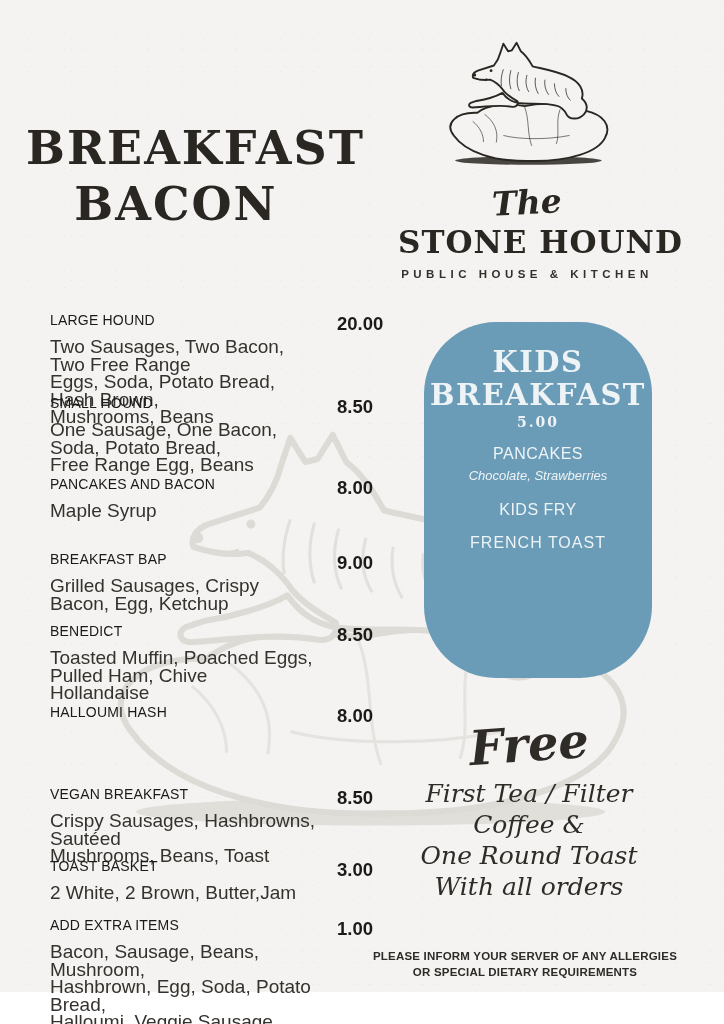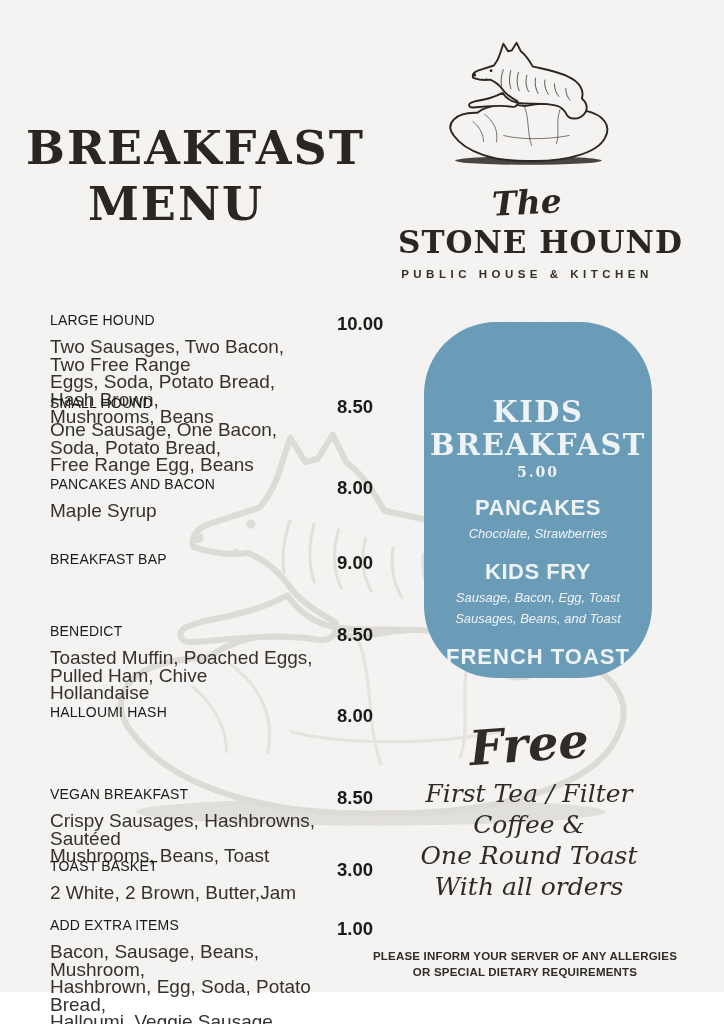--- a/index.html
+++ b/index.html
@@ -31,26 +31,26 @@
   
   .item{position:absolute;left:50px;width:334px;}
   .item-head{position:relative;height:24px;}
   .item-name{font-size:14px;font-weight:400;letter-spacing:.2px;color:#1c1a18;}
   .item-price{position:absolute;left:287px;top:2px;font-size:18.5px;font-weight:700;color:#1c1a18;}
   .item-desc{margin-top:3px;width:268px;font-size:19px;
       line-height:17.5px;color:#35322e;white-space:pre-line;}
   
   .kids-box{position:absolute;left:424px;top:322px;width:228px;height:356px;
       background:#6a9cb8;border-radius:72px;color:#eef3f6;text-align:center;
-      box-sizing:border-box;padding-top:74px;}
+      box-sizing:border-box;padding-top:24px;}
   .kids-title{font-family:"DejaVu Serif",serif;font-weight:700;font-size:29px;
       line-height:33px;letter-spacing:1.5px;white-space:pre-line;}
   .kids-price{font-family:"DejaVu Serif",serif;font-weight:700;font-size:14px;
       letter-spacing:2px;margin-top:2px;}
-  .kids-sec-name{font-size:22px;font-weight:700;letter-spacing:.5px;margin-top:15px;}
+  .kids-sec-name{font-size:16px;font-weight:400;letter-spacing:.5px;margin-top:15px;}
   .kids-sec-name.loose{letter-spacing:1px;}
   .kids-sec-lines{font-size:13px;font-style:italic;line-height:21px;margin-top:2px;
       white-space:pre-line;}
   
   .free{position:absolute;left:400px;top:716px;width:258px;text-align:center;
       font-family:"DejaVu Serif",serif;font-style:italic;color:#2f2c28;}
   .free-headline{font-size:48px;line-height:56px;font-weight:700;transform:rotate(-4deg);}
   .free-lines{font-size:25px;line-height:31px;margin-top:6px;white-space:pre-line;}
   
   .footnote{position:absolute;left:372px;top:948px;width:306px;text-align:center;
@@ -78,49 +78,50 @@
 </svg>
 
 <div class="page">
 
   <svg class="watermark" viewBox="0 0 420 330" preserveAspectRatio="xMidYMid meet">
       <use href="#hound-art"></use>
     </svg>
 
   <div class="menu-title">
     <div>BREAKFAST</div>
-    <div>MENU</div>
+    <div>BACON</div>
   </div>
 
   <div class="brand">
     <svg class="art" viewBox="0 0 420 330" preserveAspectRatio="xMidYMid meet">
         <use href="#hound-art"></use>
       </svg>
     <div class="brand-the">The</div>
     <div class="brand-name">STONE HOUND</div>
     <div class="brand-tag">PUBLIC HOUSE &amp; KITCHEN</div>
   </div>
 
   <div class="item" style="top:311px">
-    <div class="item-head"><span class="item-name">LARGE HOUND</span><span class="item-price">10.00</span></div>
+    <div class="item-head"><span class="item-name">LARGE HOUND</span><span class="item-price">20.00</span></div>
     <div class="item-desc">Two Sausages, Two Bacon, Two Free Range
 Eggs, Soda, Potato Bread, Hash Brown,
 Mushrooms, Beans</div>
   </div>
   <div class="item" style="top:394px">
     <div class="item-head"><span class="item-name">SMALL HOUND</span><span class="item-price">8.50</span></div>
     <div class="item-desc">One Sausage, One Bacon, Soda, Potato Bread,
 Free Range Egg, Beans</div>
   </div>
   <div class="item" style="top:475px">
     <div class="item-head"><span class="item-name">PANCAKES AND BACON</span><span class="item-price">8.00</span></div>
     <div class="item-desc">Maple Syrup</div>
   </div>
   <div class="item" style="top:550px">
     <div class="item-head"><span class="item-name">BREAKFAST BAP</span><span class="item-price">9.00</span></div>
+    <div class="item-desc">Grilled Sausages, Crispy Bacon, Egg, Ketchup</div>
   </div>
   <div class="item" style="top:622px">
     <div class="item-head"><span class="item-name">BENEDICT</span><span class="item-price">8.50</span></div>
     <div class="item-desc">Toasted Muffin, Poached Eggs, Pulled Ham, Chive
 Hollandaise</div>
   </div>
   <div class="item" style="top:703px">
     <div class="item-head"><span class="item-name">HALLOUMI HASH</span><span class="item-price">8.00</span></div>
   </div>
   <div class="item" style="top:785px">
@@ -139,22 +140,20 @@
 Halloumi, Veggie Sausage</div>
   </div>
 
   <div class="kids-box">
     <div class="kids-title">KIDS
 BREAKFAST</div>
     <div class="kids-price">5.00</div>
     <div class="kids-sec-name">PANCAKES</div>
     <div class="kids-sec-lines">Chocolate, Strawberries</div>
     <div class="kids-sec-name">KIDS FRY</div>
-    <div class="kids-sec-lines">Sausage, Bacon, Egg, Toast
-Sausages, Beans, and Toast</div>
     <div class="kids-sec-name loose">FRENCH TOAST</div>
   </div>
 
   <div class="free">
     <div class="free-headline">Free</div>
     <div class="free-lines">First Tea / Filter Coffee &amp;
 One Round Toast
 With all orders</div>
   </div>
 

